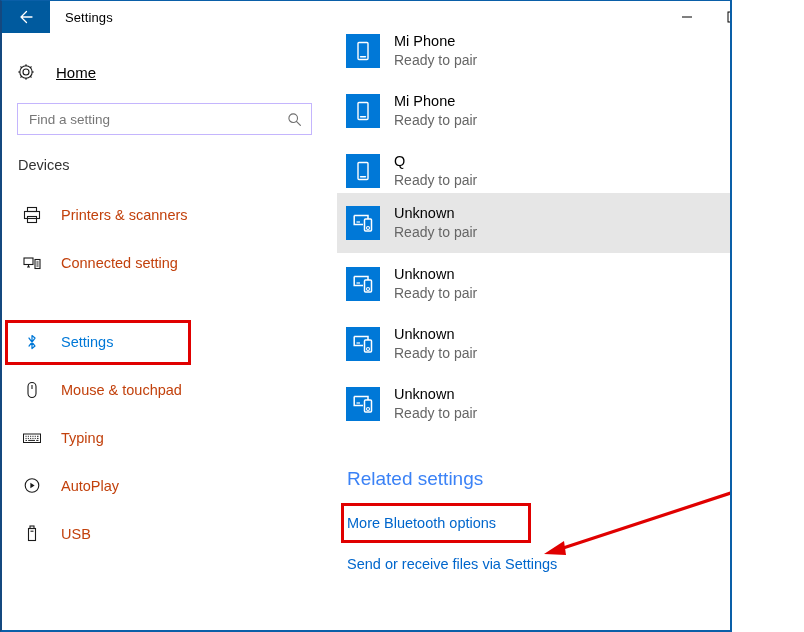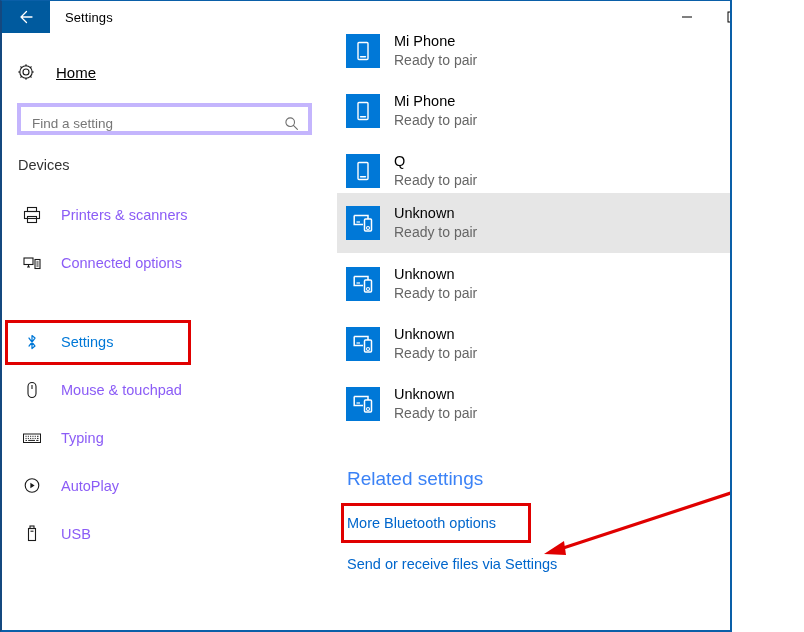--- a/index.html
+++ b/index.html
@@ -95,24 +95,24 @@
     display: flex; align-items: center; justify-content: center;
     margin-right: 18px;
   }
   #home-label { font-size: 15px; color: #000; }
 
   #search-box {
     position: absolute;
     top: 70px; left: 15px;
     width: 295px;
     height: 32px;
-    border: 4px solid #c4b5fd;
+    border: 1px solid #c4b5fd;
     background: #fff;
     display: flex;
-    align-items: flex-end;
+    align-items: center;
     cursor: text;
   }
   #search-input {
     flex: 1 1 auto;
     border: none;
     outline: none;
     font-family: "Liberation Sans", sans-serif;
     font-size: 13.5px;
     color: #333;
     padding-left: 11px;
@@ -137,21 +137,21 @@
     align-items: center;
     padding-left: 19px;
     cursor: pointer;
   }
   .nav-item .nav-ico {
     width: 22px; height: 22px;
     display: flex; align-items: center; justify-content: center;
     flex: 0 0 22px;
     margin-right: 18px;
   }
-  .nav-label { font-size: 14.5px; color: #8b5cf6; }
+  .nav-label { font-size: 14.5px; color: #c2410c; }
   .nav-item.active .nav-label { color: #0078d7; }
 
   
   #bluetooth-highlight {
     position: absolute;
     left: 3px; top: 287px;
     width: 186px; height: 45px;
     border: 3px solid #e00000;
     pointer-events: none;
   }
@@ -334,21 +334,21 @@
         <span class="nav-ico">
           <svg width="20" height="20" viewBox="0 0 20 20">
             <g stroke="#1a1a1a" stroke-width="1.1" fill="none">
               <rect x="2" y="5" width="9" height="6.5"></rect>
               <path d="M5 14 L8 14 M6.5 11.5 L6.5 14"></path>
               <rect x="13" y="6.5" width="5" height="9"></rect>
               <path d="M14.4 9 L16.6 9 M14.4 11 L16.6 11 M14.4 13 L16.6 13"></path>
             </g>
           </svg>
         </span>
-        <span class="nav-label">Connected options</span>
+        <span class="nav-label">Connected setting</span>
       </div>
 
       <div class="nav-item active" style="top:285px">
         <span class="nav-ico">
           <svg width="20" height="20" viewBox="0 0 20 20">
             <path d="M7 6 L13 14 L10 16.5 L10 3.5 L13 6 L7 14" stroke="#0078d7" stroke-width="1.25" fill="none" stroke-linejoin="round" stroke-linecap="round"></path>
           </svg>
         </span>
         <span class="nav-label">Settings</span>
       </div>

